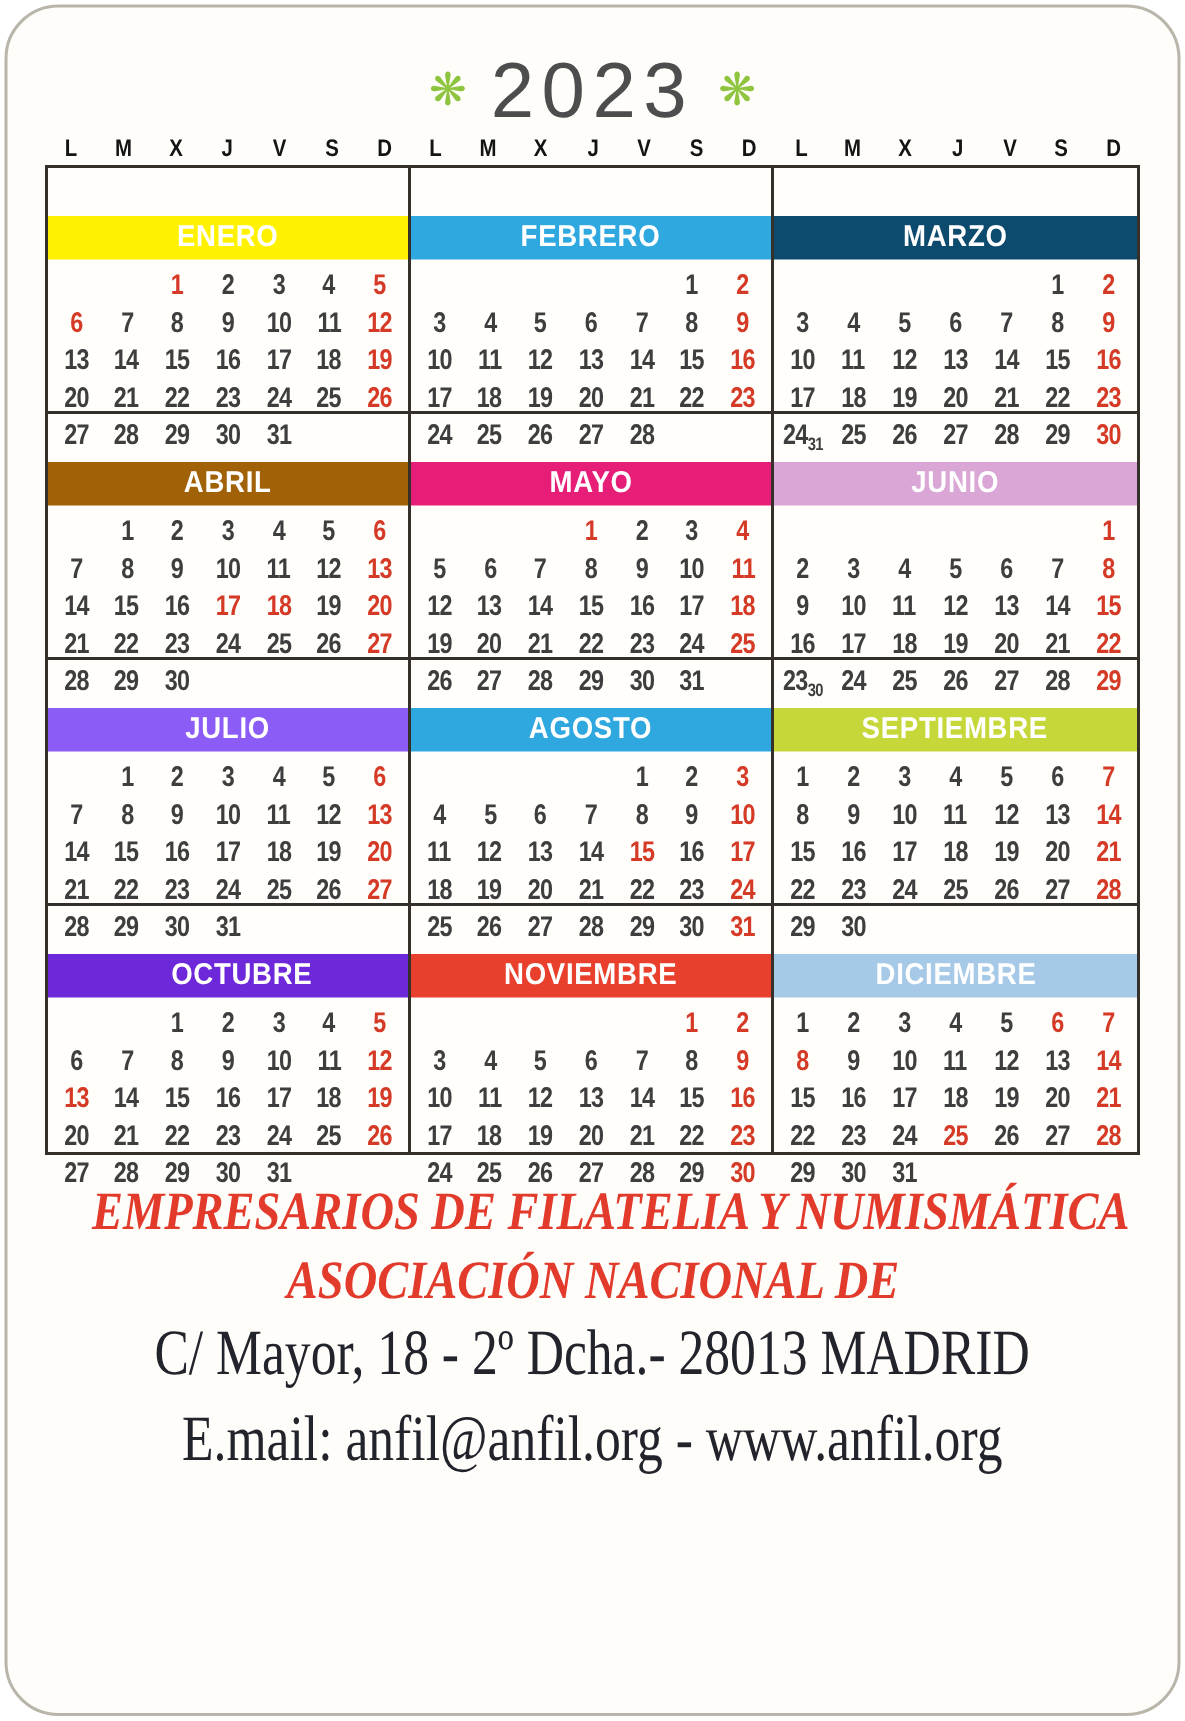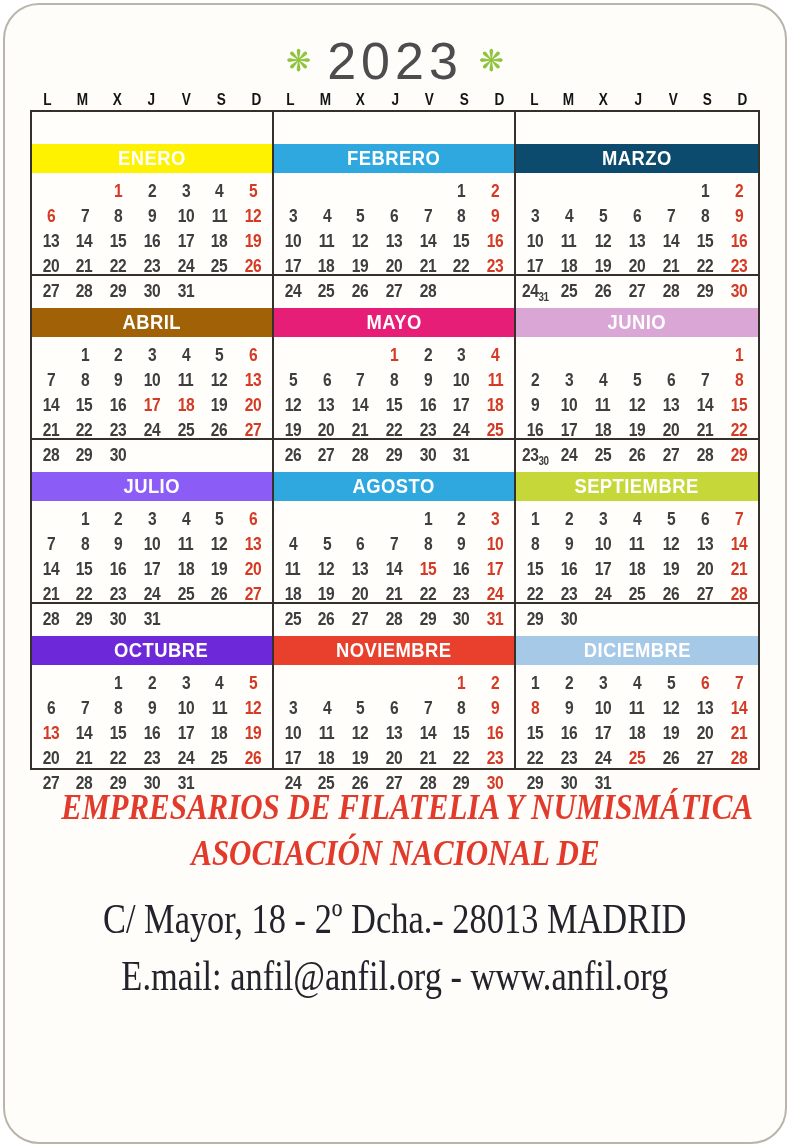--- a/index.html
+++ b/index.html
@@ -77,21 +77,21 @@
     color:var(--footer-red);
     font-family:"Liberation Serif",serif;font-style:italic;font-weight:600;
   }
   .org-line.l1{font-size:36px;margin-top:4px;}
   .org-line.l2{font-size:36px;margin-top:16px;}
   .contact-line{
     color:var(--footer-dark);
     font-family:"Liberation Serif",serif;
     font-size:43px;line-height:57px;margin-top:0;
   }
-  .contact-block{margin-top:16px;}
+  .contact-block{}
   .squeeze{display:inline-block;transform:scaleX(.86);white-space:nowrap;}
   .squeeze.tight{transform:scaleX(.80);}
 </style>
 </head>
 <body>
 
 <div class="card">
 
   <div class="year-row">
     <span class="decor">❋</span>

